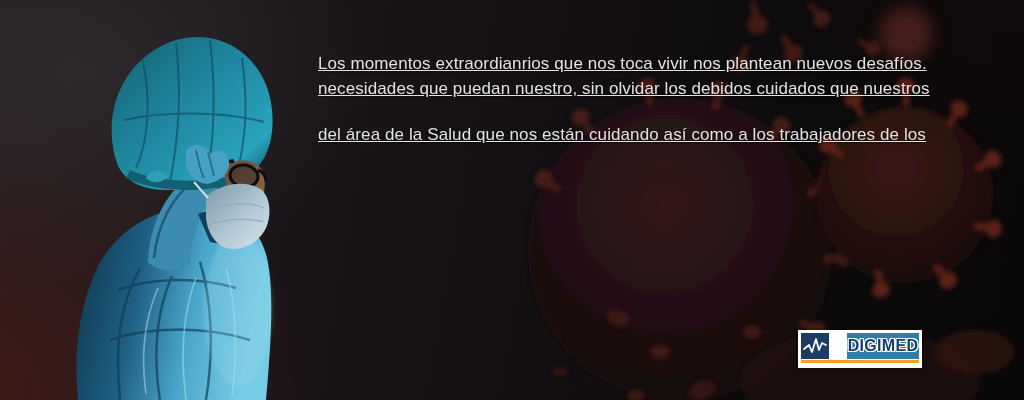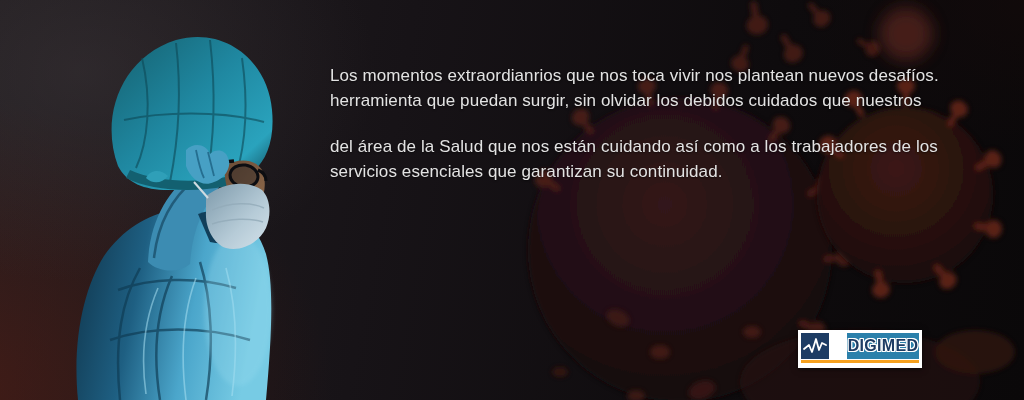--- a/index.html
+++ b/index.html
@@ -8,21 +8,21 @@
     font-family:"Liberation Sans","DejaVu Sans",sans-serif;
     background:
       radial-gradient(420px 300px at 8% 18%, rgba(70,62,66,.38), transparent 70%),
       radial-gradient(520px 420px at -4% 100%, rgba(92,26,14,.55), transparent 72%),
       radial-gradient(300px 200px at 100% 0%, rgba(20,10,10,.6), transparent 75%),
       linear-gradient(100deg,#221e21 0%,#171317 38%,#0e0b0d 72%,#0a0809 100%);
   }
   .scene-svg{position:absolute;top:0;left:0;pointer-events:none;}
   
   .textblock{position:absolute;left:314px;top:48px;color:#e3e3e3;}
-  .para{margin:16px;}
+  .para{margin:4px;text-decoration:underline;}
   .para + .para{margin-top:22px;}
   .tline{
     font-size:17px;line-height:24.6px;white-space:nowrap;
     text-shadow:0 1px 2px rgba(0,0,0,.55);
     letter-spacing:.1px;
   }
   .tline b{color:#ffffff;font-weight:700;}
   
   .logo{
     position:absolute;left:798px;top:330px;width:124px;
@@ -207,25 +207,24 @@
              C232,166 226,178 214,182 C202,188 190,178 186,166 Z" fill="#47a0c4"></path>
     <g stroke="#1d6284" stroke-width="1.8" fill="none" opacity="0.8">
       <path d="M196,150 C198,160 200,170 204,178"></path>
       <path d="M208,152 C210,160 212,168 214,176"></path>
     </g>
   </svg>
 
   <div class="textblock">
     <div class="para" id="para1">
         <div class="tline"><span>Los momentos extraordianrios que nos toca vivir nos plantean nuevos desafíos.</span></div>
-        <div class="tline"><span>herramienta que puedan surgir, sin olvidar los debidos cuidados que nuestros</span></div>
+        <div class="tline"><span>necesidades que puedan nuestro, sin olvidar los debidos cuidados que nuestros</span></div>
       </div>
     <div class="para" id="para2">
         <div class="tline"><span>del área de la Salud que nos están cuidando así como a los trabajadores de los</span></div>
-        <div class="tline"><span>servicios esenciales que garantizan su continuidad.</span></div>
       </div>
   </div>
 
   <div class="logo">
     <div class="logo-row">
       <div class="logo-mark" id="logoMark" style="background: rgb(29, 60, 100);">
         <svg width="28" height="26" viewBox="0 0 28 26" aria-hidden="true">
           <polyline points="3,16 8,12 11,19 15,6 18,17 21,10 25,12" fill="none" stroke="#ffffff" stroke-width="1.8" stroke-linecap="round" stroke-linejoin="round"></polyline>
         </svg>
       </div>

